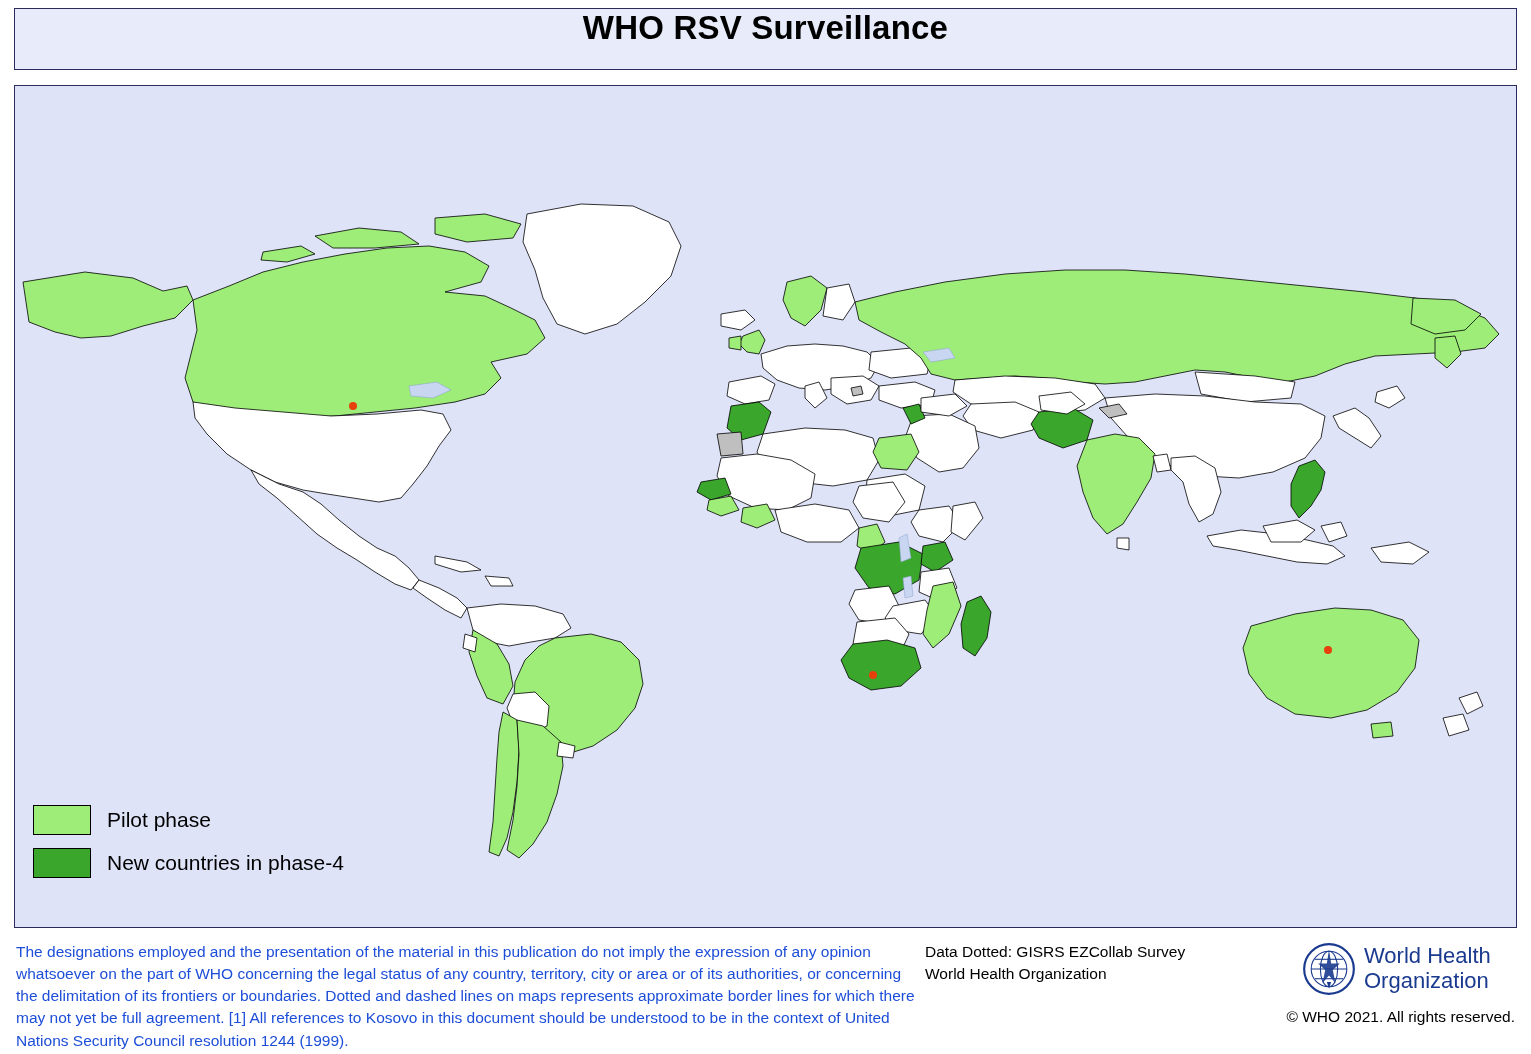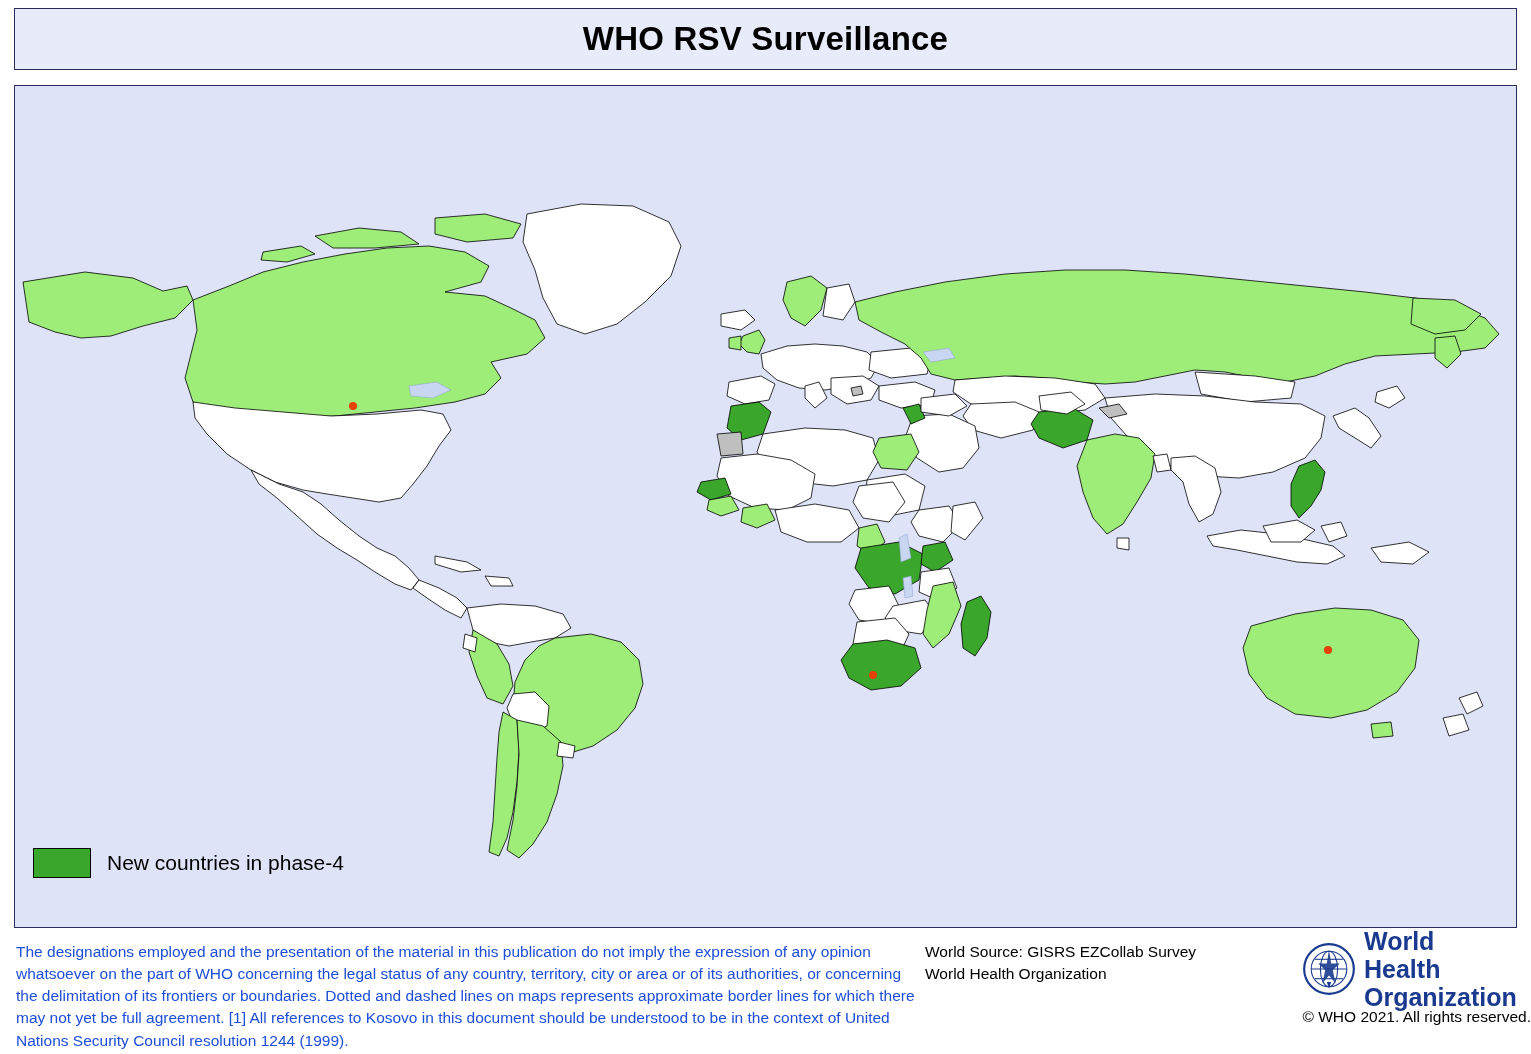--- a/index.html
+++ b/index.html
@@ -24,21 +24,20 @@
   
   .title-bar {
     position: absolute;
     left: 14px;
     top: 8px;
     width: 1503px;
     height: 62px;
     border: 1px solid #2b2b5e;
     background: #e8ecfa;
     display: flex;
-    align-items: center;
     justify-content: center;
     box-sizing: border-box;
   }
   .title-text {
     font-size: 33px;
     font-weight: bold;
     color: #000000;
     letter-spacing: 0.2px;
   }
   
@@ -133,28 +132,28 @@
     display: flex;
     align-items: center;
   }
   .who-emblem {
     width: 54px;
     height: 54px;
     flex: 0 0 54px;
   }
   .who-words {
     margin-left: 8px;
-    font-size: 25px;
-    font-weight: bold;
+    font-size: 22px;
+    font-weight: normal;
     line-height: 1.12;
     color: #1a3a8f;
   }
   .copyright {
     position: absolute;
-    right: 0;
+    right: 16px;
     top: 74px;
     font-size: 15.5px;
     color: #000000;
     text-align: right;
     width: 400px;
   }
   .lab-dot {
     fill: #e8400c;
   }
 </style>
@@ -288,31 +287,35 @@
 
       <g>
         <circle class="lab-dot" cx="338" cy="320" r="4"></circle>
         <circle class="lab-dot" cx="858" cy="589" r="4"></circle>
         <circle class="lab-dot" cx="1313" cy="564" r="4"></circle>
       </g>
     </svg>
 
     <div class="legend">
       <div class="legend-row">
+        <span class="legend-swatch" style="background:#9ded78;"></span>
+        <span class="legend-label">Pilot phase</span>
+      </div>
+      <div class="legend-row">
         <span class="legend-swatch" style="background:#3aa62b;"></span>
         <span class="legend-label">New countries in phase-4</span>
       </div>
     </div>
   </div>
 
   <div class="footer">
     <div class="disclaimer">The designations employed and the presentation of the material in this publication do not imply the expression of any opinion  whatsoever on the part of WHO concerning the legal status of any country, territory, city or area or of its authorities, or concerning the delimitation of its frontiers or boundaries. Dotted and dashed lines on maps represents approximate border lines for which there  may not yet be full agreement. [1] All references to Kosovo in this document should be understood to be in the context of United Nations Security Council resolution 1244 (1999).</div>
 
     <div class="source-block">
-      <div>World Source: GISRS EZCollab Survey</div>
+      <div>Data Dotted: GISRS EZCollab Survey</div>
       <div>World Health Organization</div>
     </div>
 
     <div class="who-logo">
       <svg class="who-emblem" viewBox="0 0 100 100">
         <circle cx="50" cy="50" r="46" fill="none" stroke="#1a3a8f" stroke-width="4"></circle>
         <circle cx="50" cy="50" r="33" fill="none" stroke="#1a3a8f" stroke-width="2"></circle>
         <ellipse cx="50" cy="50" rx="16" ry="33" fill="none" stroke="#1a3a8f" stroke-width="2"></ellipse>
         <line x1="17" y1="50" x2="83" y2="50" stroke="#1a3a8f" stroke-width="2"></line>
         <line x1="24" y1="32" x2="76" y2="32" stroke="#1a3a8f" stroke-width="2"></line>

